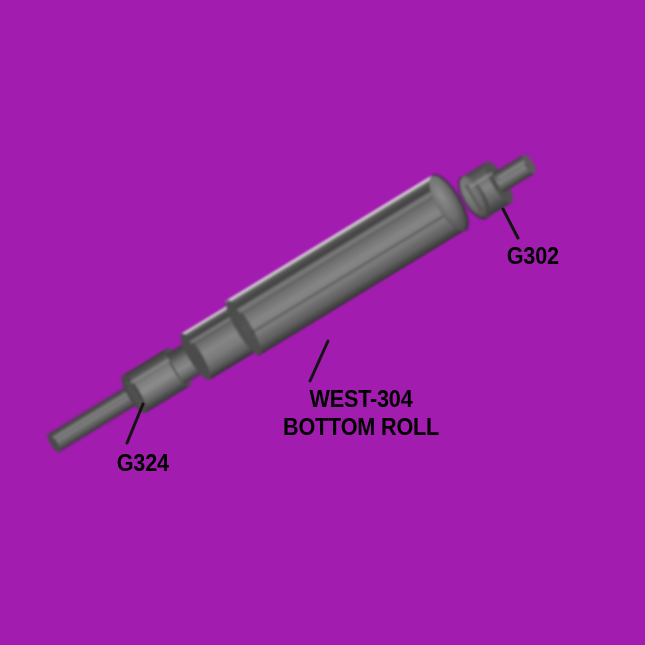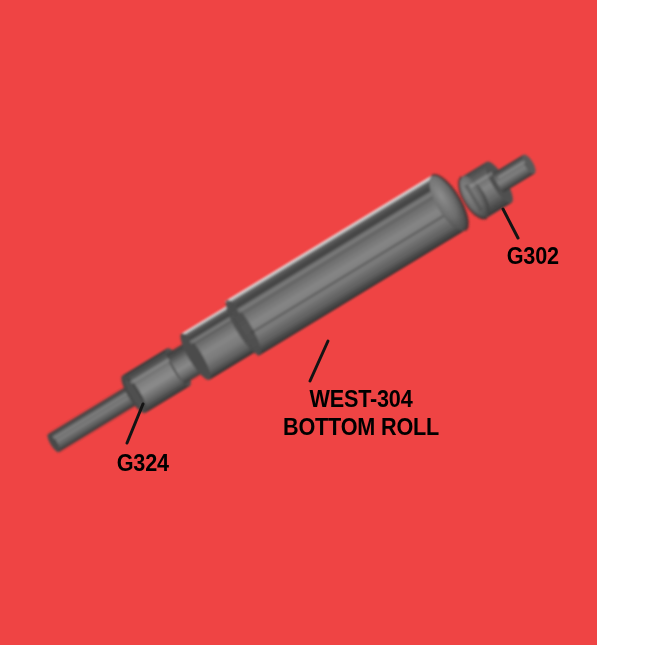--- a/index.html
+++ b/index.html
@@ -8,23 +8,23 @@
     background: #ffffff;
   }
   body {
     width: 645px;
     height: 645px;
     font-family: "Liberation Sans", sans-serif;
     overflow: hidden;
   }
   #diagram-root {
     position: relative;
-    width: 597px;
+    width: 645px;
     height: 645px;
-    background: #ef4444;
+    background: #a21caf;
   }
   #parts-svg {
     position: absolute;
     left: 0;
     top: 0;
     width: 645px;
     height: 645px;
     display: block;
   }
   .part-label {

